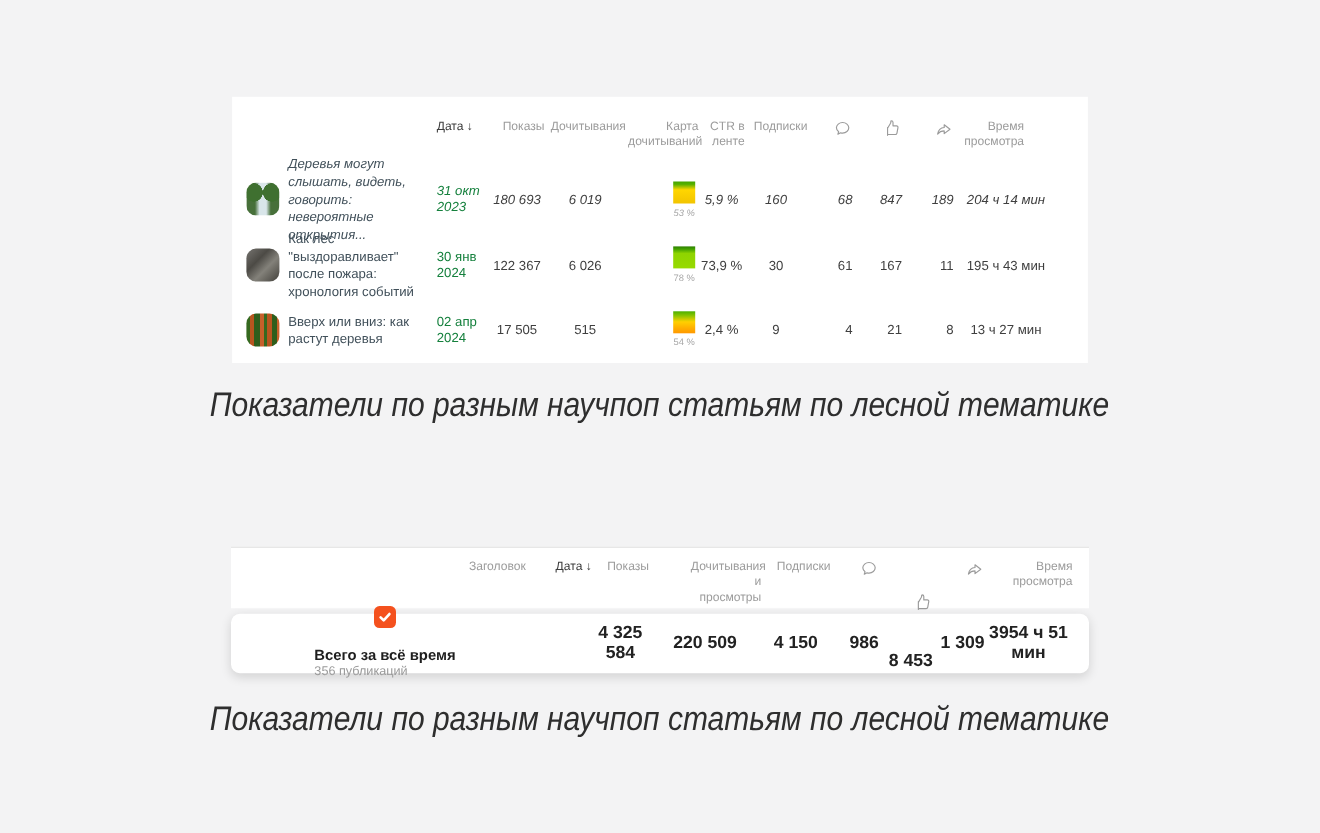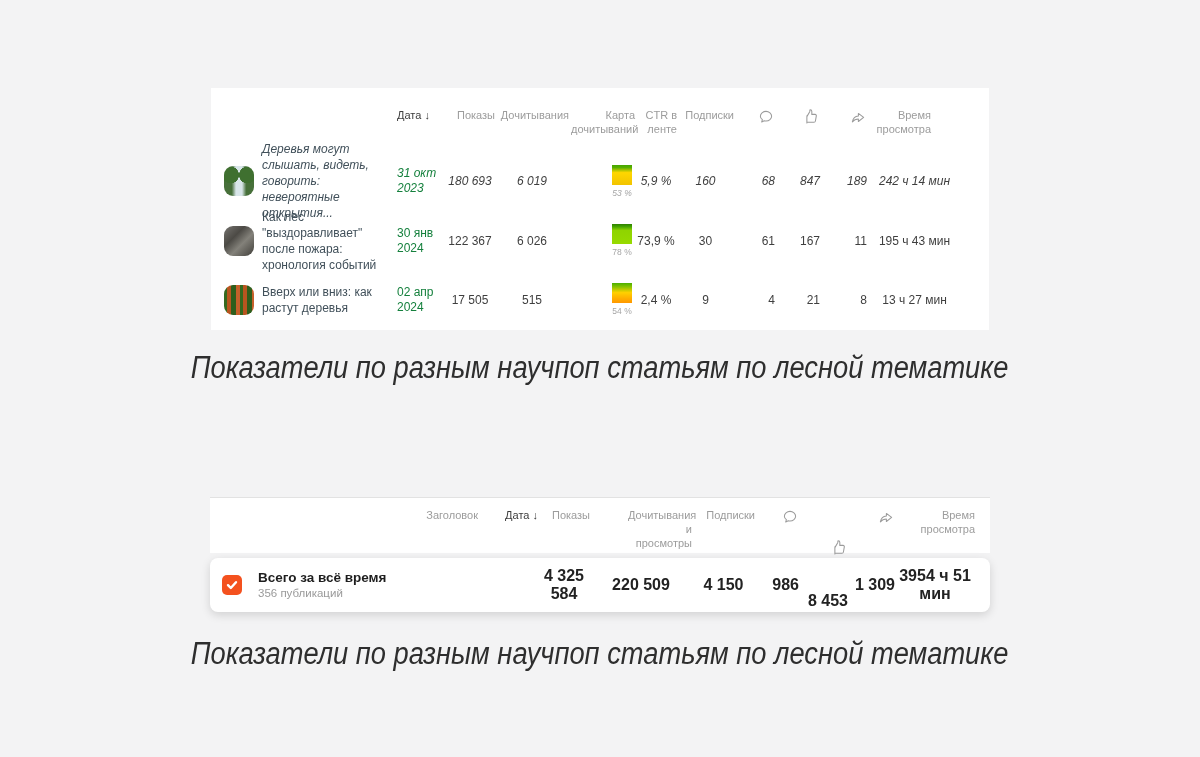--- a/index.html
+++ b/index.html
@@ -58,21 +58,21 @@
   .t2-cols { display:flex; align-items:center; padding-left:12px; padding-right:15px; }
   .table2-header { position:absolute; left:210px; top:497px; width:780px; height:56px;
                    background:#fff; border-top:1px solid #e2e2e2; align-items:flex-start; padding-top:10px; }
   .c2-title { flex:1 1 auto; text-align:left; }
   .c2-date  { width:60px; } .c2-views { width:52px; } .c2-reads { width:102px; }
   .c2-subs  { width:63px; } .c2-com { width:44px; } .c2-like { width:49px;margin-top:31px; }
   .c2-share { width:47px; } .c2-time { width:80px; }
   .c2-com,.c2-like,.c2-share { display:flex; flex-direction:column; align-items:flex-end; }
   .total-card { position:absolute; left:210px; top:558px; width:780px; height:54px;
                 background:#fff; border-radius:8px; box-shadow:0 3px 10px rgba(0,0,0,0.14); }
-  .title-group { display:flex; align-items:center; gap:16px; }
+  .title-group { display:flex; align-items:center; gap:16px;flex-direction:column; }
   .checkbox { width:20px; height:20px; border-radius:5px; display:flex; align-items:center; justify-content:center; }
   .checkbox svg { width:12px; height:12px; }
   .checkbox path { fill:none; stroke:#fff; stroke-width:2.4; stroke-linecap:round; stroke-linejoin:round; }
   .total-title { font-size:13.5px; font-weight:bold; color:#1e1e1e; line-height:17px; }
   .total-sub   { font-size:11.5px; color:#9a9a9a; line-height:15px; }
   .bold-num { font-size:16px; font-weight:bold; color:#222; }
 </style>
 </head>
 <body>
 
@@ -134,21 +134,21 @@
         <div class="map-wrap">
       <div class="map-chart" style="background: linear-gradient(rgb(68, 164, 0) 0%, rgb(88, 176, 0) 13%, rgb(255, 214, 0) 38%, rgb(242, 196, 0) 100%);"></div>
       <div class="map-pct">53 %</div>
     </div>
       </div>
     <div class="cell c-ctr num">5,9 %</div>
     <div class="cell c-subs num">160</div>
     <div class="cell c-com num">68</div>
     <div class="cell c-like num">847</div>
     <div class="cell c-share num">189</div>
-    <div class="cell c-time num">242 ч 14 мин</div>
+    <div class="cell c-time num">204 ч 14 мин</div>
   </div>
 
   <div class="t1-row row-2">
     <div class="cell c-thumb">
         <div class="thumbnail thumb-2"></div>
       </div>
     <div class="cell c-title">
         <span class="title-text">Как лес "выздоравливает" после пожара: хронология событий</span>
       </div>
     <div class="cell c-date">

